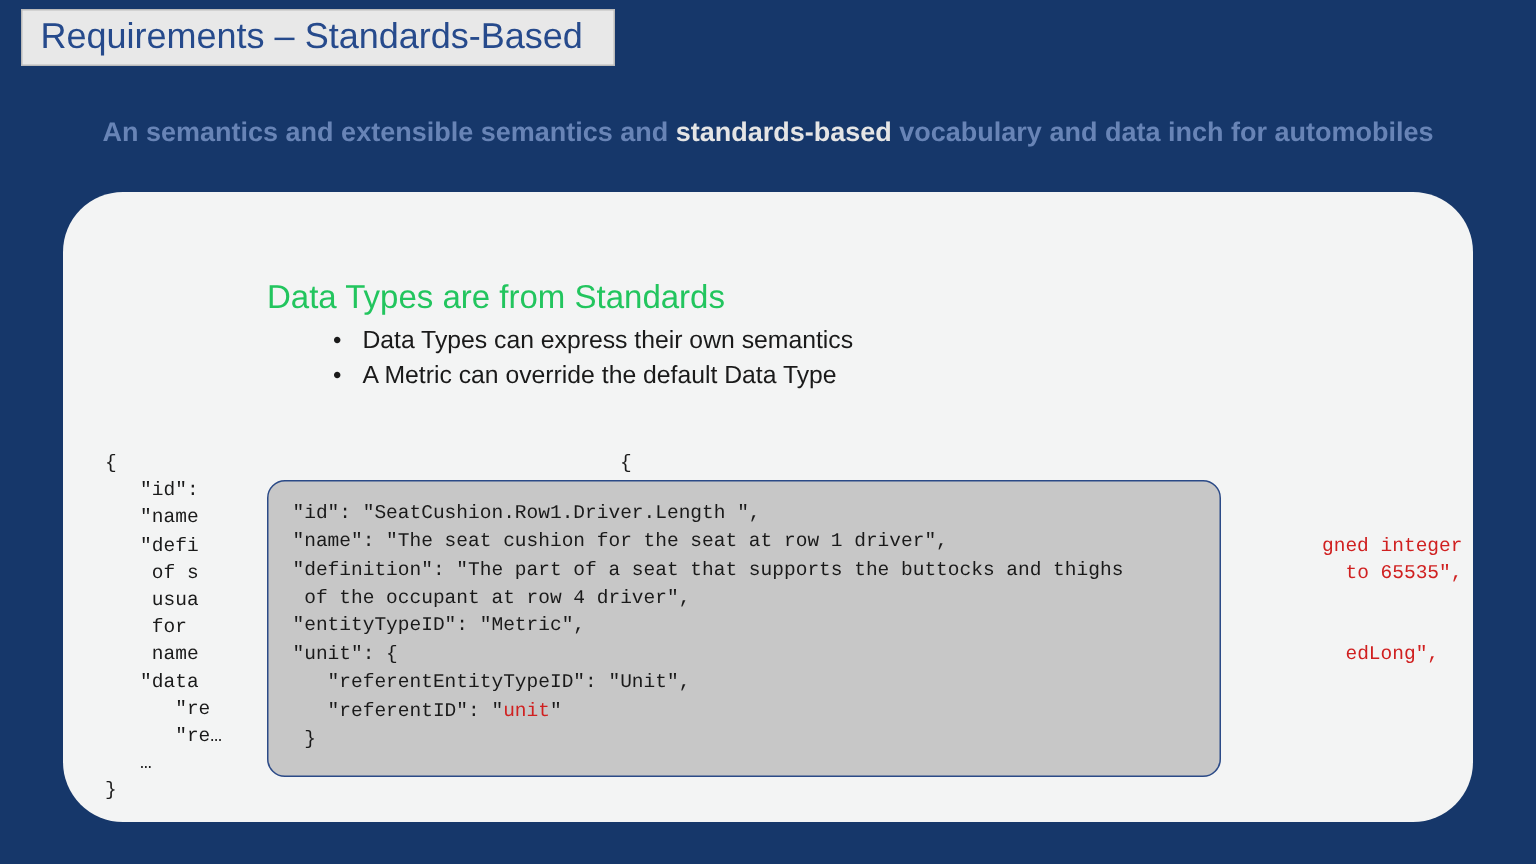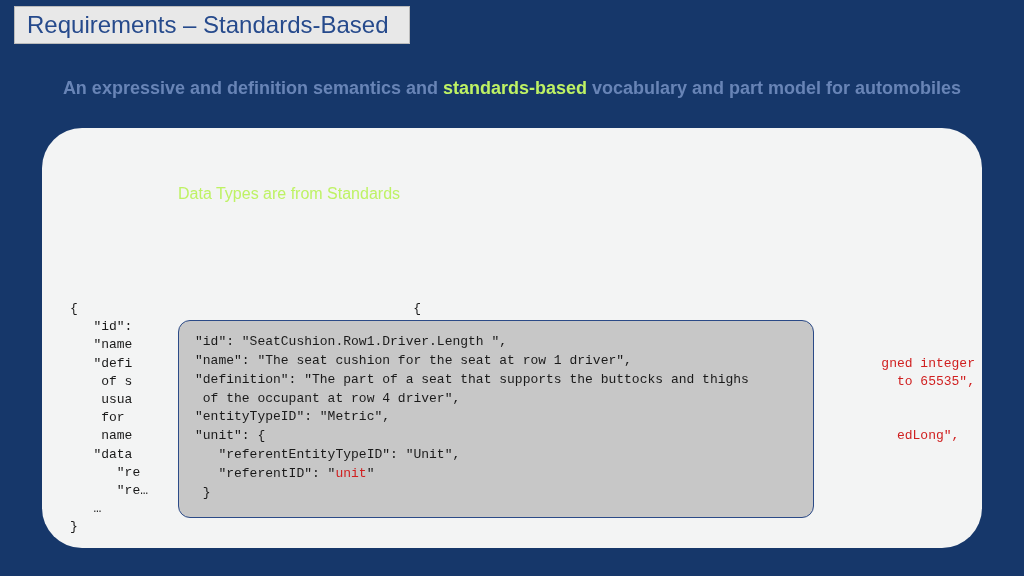--- a/index.html
+++ b/index.html
@@ -28,37 +28,37 @@
       top: 78px;
       left: 0;
       right: 0;
       text-align: center;
       font-size: 18px;
       font-weight: 700;
       color: #6884b6;
       padding: 0 40px;
     }
     .subtitle .bold {
-      color: #bef264;
+      color: #e5e5e5;
     }
     .content-card {
       position: absolute;
       top: 128px;
       left: 42px;
       width: 940px;
       height: 420px;
       background: #f3f4f4;
       border-radius: 40px;
     }
     .section-title {
       position: absolute;
       top: 185px;
       left: 178px;
-      font-size: 16px;
-      color: #bef264;
+      font-size: 22px;
+      color: #22c55e;
       font-weight: 400;
     }
     .bullets {
       position: absolute;
       top: 218px;
       left: 222px;
       font-size: 16.5px;
       color: #1a1a1a;
       list-style: none;
     }
@@ -98,30 +98,32 @@
     .popup .red { color: #d02020; }
   </style>
 </head>
 <body>
 
 <div class="title-bar">
   <span>Requirements – Standards-Based</span>
 </div>
 
 <div class="subtitle">
-  <span>An expressive and definition semantics and </span><span class="bold">standards-based</span><span> vocabulary and part model for automobiles</span>
+  <span>An semantics and extensible semantics and </span><span class="bold">standards-based</span><span> vocabulary and data inch for automobiles</span>
 </div>
 
 <div class="content-card"></div>
 
 <div class="section-title">
   <span>Data Types are from Standards</span>
 </div>
 
 <ul class="bullets">
+  <li>Data Types can express their own semantics</li>
+  <li>A Metric can override the default Data Type</li>
 </ul>
 
 <div class="code-bg"><span>{                                           {</span>
 <span>   "id":</span>
 <span>   "name</span>
 <span>   "defi</span>                                                                                                <span class="red">gned integer</span>
 <span>    of s</span>                                                                                                 <span class="red"> to 65535",</span>
 <span>    usua</span>
 <span>    for</span>
 <span>    name</span>                                                                                                  <span class="red2">edLong",</span>

